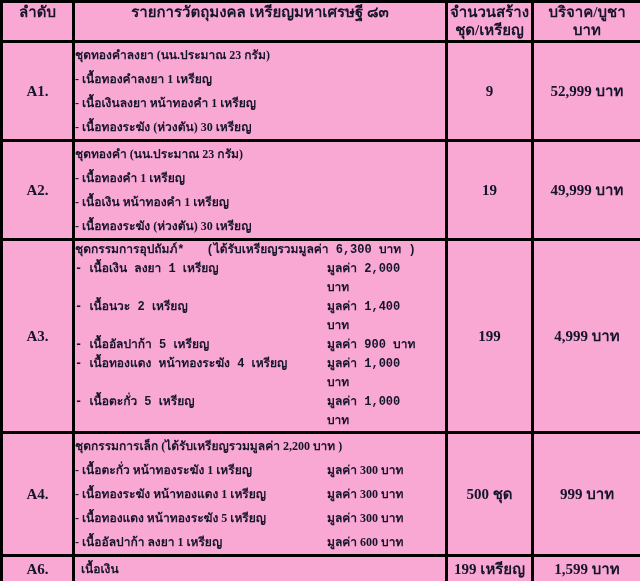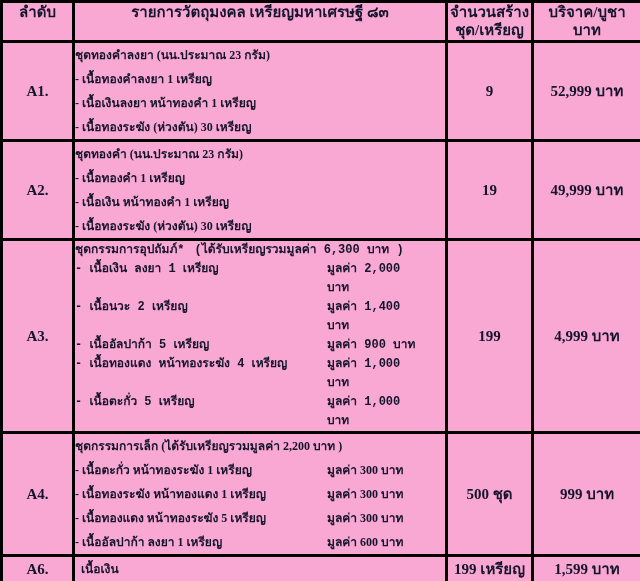--- a/index.html
+++ b/index.html
@@ -42,21 +42,21 @@
     vertical-align: top;
     padding: 2px 6px 2px 5px;
     font-size: 12px;
     line-height: 24px;
   }
   tr.r3 .c-desc { line-height: 19px; font-family: Liberation Mono, monospace; }
   .c-desc .ln { display: flex; }
   .c-desc .ln .nm { flex: 1 1 auto; }
   .c-desc .ln .vl { flex: 0 0 118px; text-align: left; padding-right: 21px; }
   .c-desc .t.flexline { display: flex; }
-  .c-desc .t .note { margin-left: 10px; }
+  .c-desc .t .note { margin-left: 22px; }
   
   .c-qty, .c-price {
     text-align: center;
     vertical-align: middle;
     font-size: 15px;
   }
   
   tr.r1 { height: 96px; }
   tr.r2 { height: 93px; }
   tr.r3 { height: 155px; }

